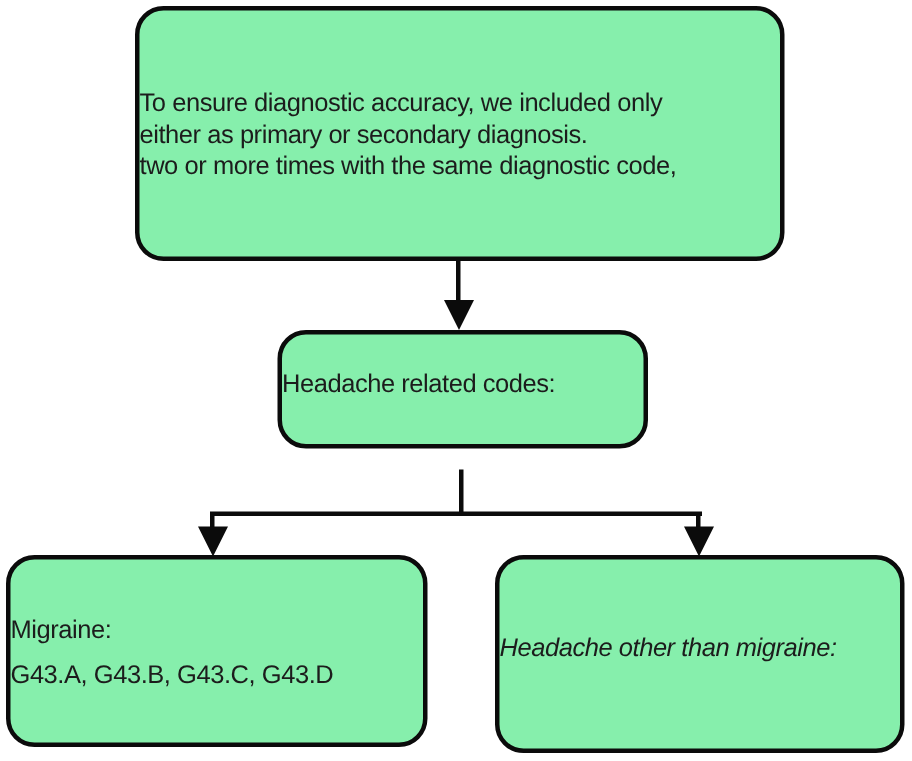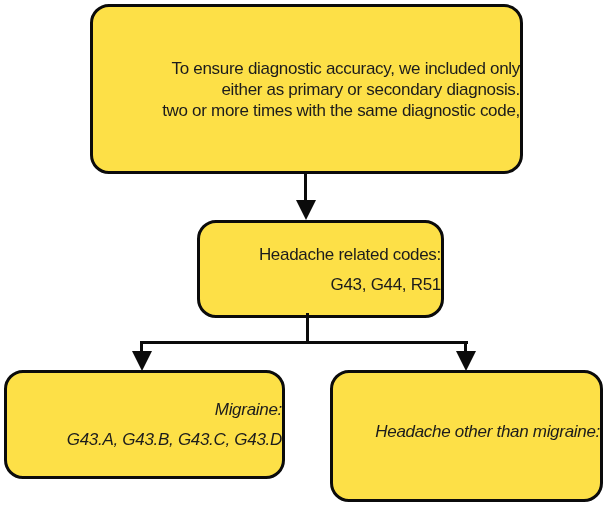--- a/index.html
+++ b/index.html
@@ -10,24 +10,24 @@
     background: #ffffff;
     font-family: "Liberation Sans", sans-serif;
     color: #1c1c1c;
     overflow: hidden;
   }
   .node {
     position: absolute;
     box-sizing: border-box;
     border: 3px solid #0b0b0b;
     border-radius: 19px;
-    background: #fde047;
+    background: #86efac;
     display: flex;
     flex-direction: column;
-    align-items: flex-end;
+    align-items: flex-start;
     justify-content: center;
     text-align: center;
     font-size: 17px;
     line-height: 21px;
     letter-spacing: -0.3px;
   }
   .node .txtline { white-space: nowrap; }
   .spacer { height: 9px; }
   .vline, .hline {
     position: absolute;
@@ -36,22 +36,22 @@
   .arrowhead {
     position: absolute;
     width: 0;
     height: 0;
     border-left: 10px solid transparent;
     border-right: 10px solid transparent;
     border-top: 20px solid #0b0b0b;
   }
   
   #box-criteria   { left: 90px;  top: 4px;   width: 433px; height: 170px; }
-  #box-codes      { left: 185px; top: 220px; width: 247px; height: 98px; margin-left: 12px; }
-  #box-migraine   { left: 4px;   top: 370px; width: 281px; height: 109px; font-style: italic; }
+  #box-codes      { left: 185px; top: 220px; width: 247px; height: 79px; }
+  #box-migraine   { left: 4px;   top: 370px; width: 281px; height: 128px; }
   #box-other      { left: 330px; top: 370px; width: 273px; height: 132px; font-style: italic; }
   #arrow1-stem    { left: 304px; top: 174px; width: 3px;  height: 28px; }
   #arrow1-head    { left: 296px; top: 200px; }
   #split-stem     { left: 306px; top: 313px; width: 3px;  height: 30px; }
   #split-hline    { left: 140px; top: 341px; width: 328px; height: 3px; }
   #split-left-stub  { left: 140px; top: 343px; width: 3px; height: 10px; }
   #split-left-head  { left: 132px; top: 351px; }
   #split-right-stub { left: 464px; top: 343px; width: 3px; height: 10px; }
   #split-right-head { left: 456px; top: 351px; }
 </style>
@@ -65,21 +65,20 @@
     <div class="txtline">either as primary or secondary diagnosis.</div>
     <div class="txtline">two or more times with the same diagnostic code,</div>
   </div>
 
   <div class="vline" id="arrow1-stem"></div>
   <div class="arrowhead" id="arrow1-head"></div>
 
   <div class="node" id="box-codes">
     <div class="txtline">Headache related codes:</div>
     <div class="spacer"></div>
-    <div class="txtline">G43, G44, R51</div>
   </div>
 
   <div class="vline" id="split-stem"></div>
   <div class="hline" id="split-hline"></div>
   <div class="vline" id="split-left-stub"></div>
   <div class="arrowhead" id="split-left-head"></div>
   <div class="vline" id="split-right-stub"></div>
   <div class="arrowhead" id="split-right-head"></div>
 
   <div class="node" id="box-migraine">

